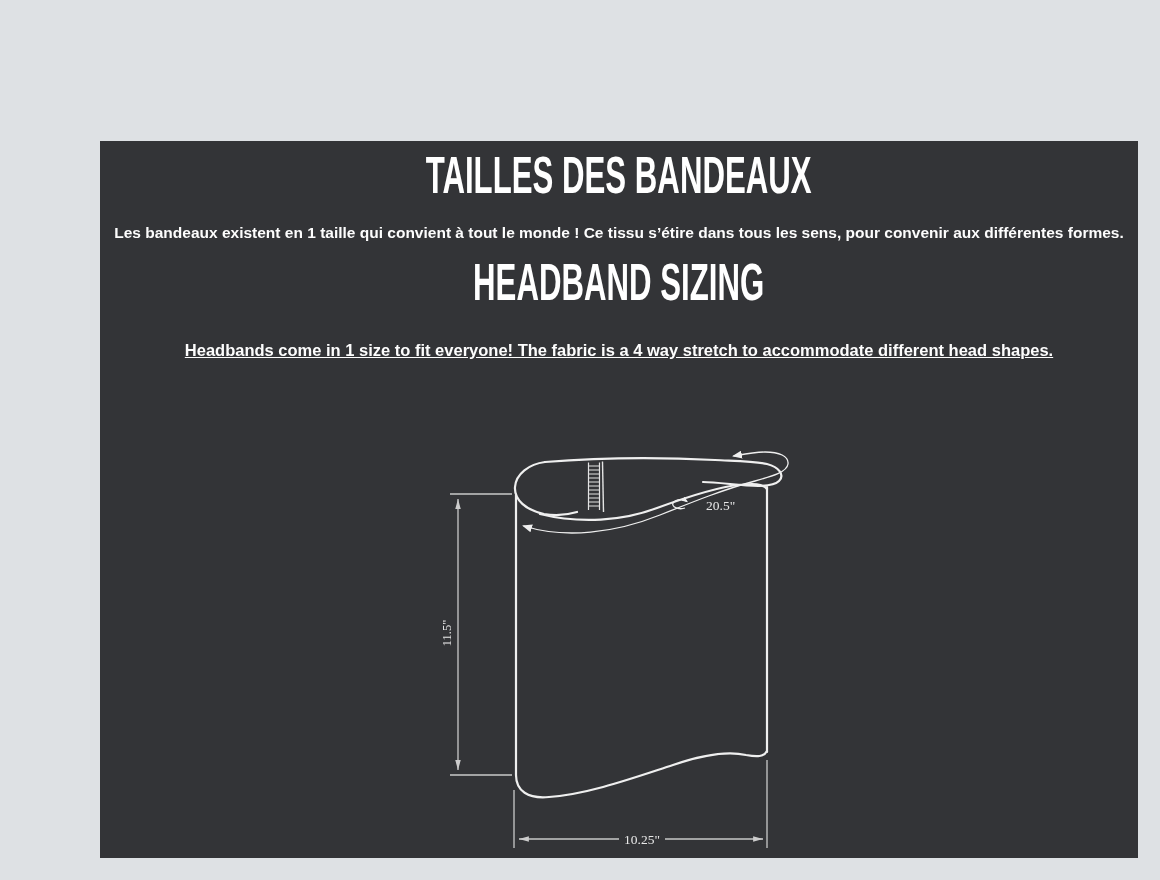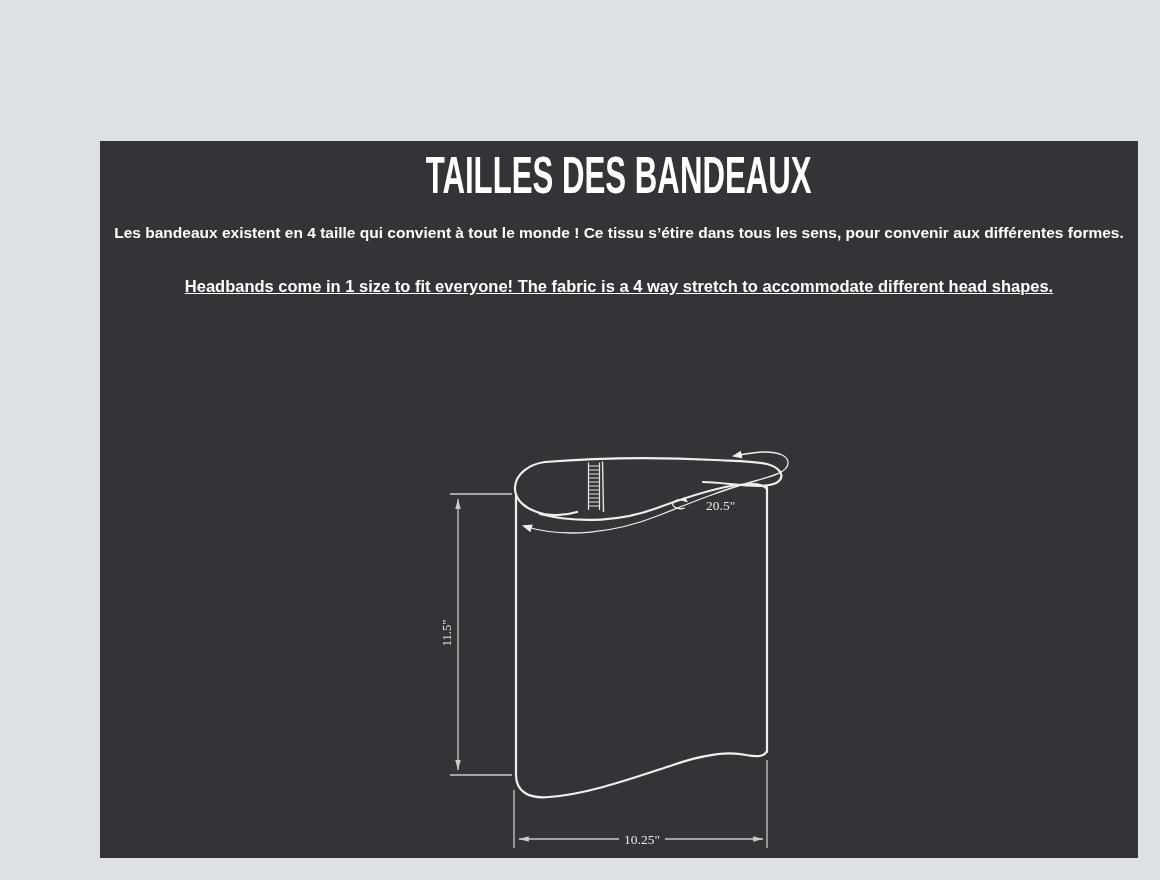--- a/index.html
+++ b/index.html
@@ -62,22 +62,23 @@
     fill:#e8e8e8;
   }
 </style>
 </head>
 <body>
 
 <div class="panel">
 
   <h1 class="headline"><span class="condense">TAILLES DES BANDEAUX</span></h1>
 
-  <p class="sub sub-fr">Les bandeaux existent en 4 taille qui convient à tout le monde ! Ce tissu s’étire dans tous les sens, pour convenir aux différentes formes.</p>
+  <p class="sub sub-fr">Les bandeaux existent en 1 taille qui convient à tout le monde ! Ce tissu s’étire dans tous les sens, pour convenir aux différentes formes.</p>
 
+  <h1 class="headline headline2"><span class="condense">HEADBAND SIZING</span></h1>
 
   <p class="sub sub-en">Headbands come in 1 size to fit everyone! The fabric is a 4 way stretch to accommodate different head shapes.</p>
 
   <svg class="diagram" viewBox="0 0 360 410">
     <defs>
       <marker id="dimA" viewBox="0 0 10 6" markerWidth="11" markerHeight="7" refX="9.5" refY="3" orient="auto-start-reverse" markerUnits="userSpaceOnUse">
         <path d="M0.5,0.5 L9.5,3 L0.5,5.5 Z" fill="#cccccc"></path>
       </marker>
       <marker id="wrapA" viewBox="0 0 10 8" markerWidth="10" markerHeight="8" refX="8" refY="4" orient="auto-start-reverse" markerUnits="userSpaceOnUse">
         <path d="M0,0 L10,4 L0,8 Z" fill="#efefef"></path>

